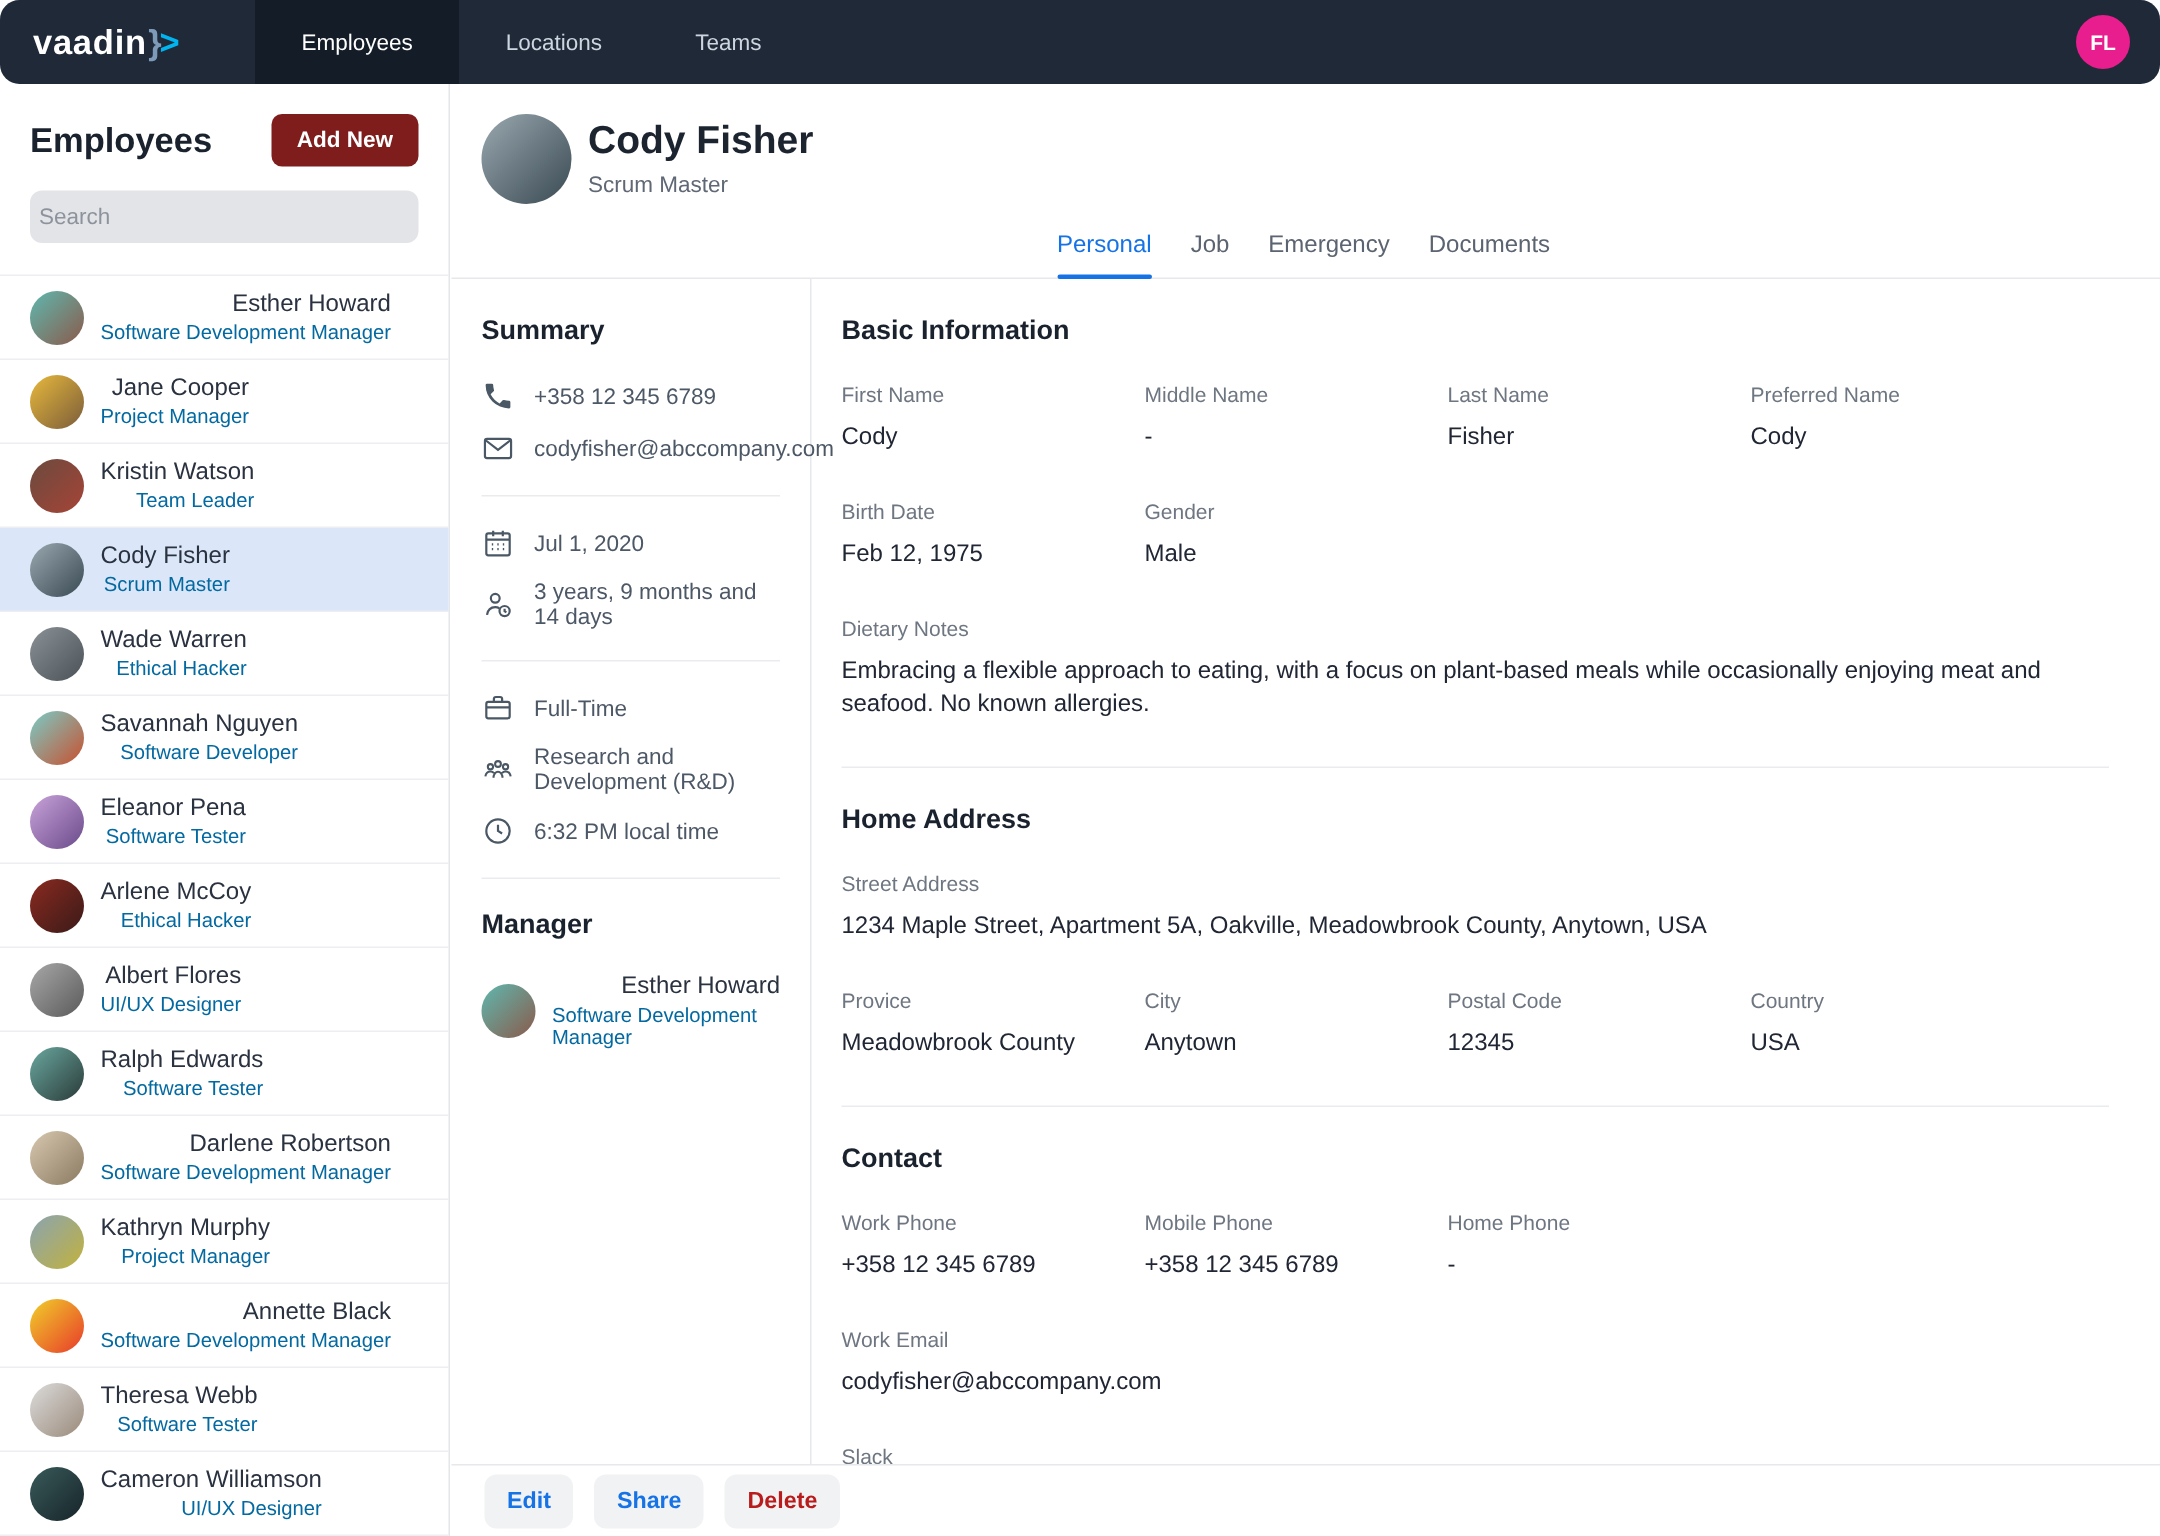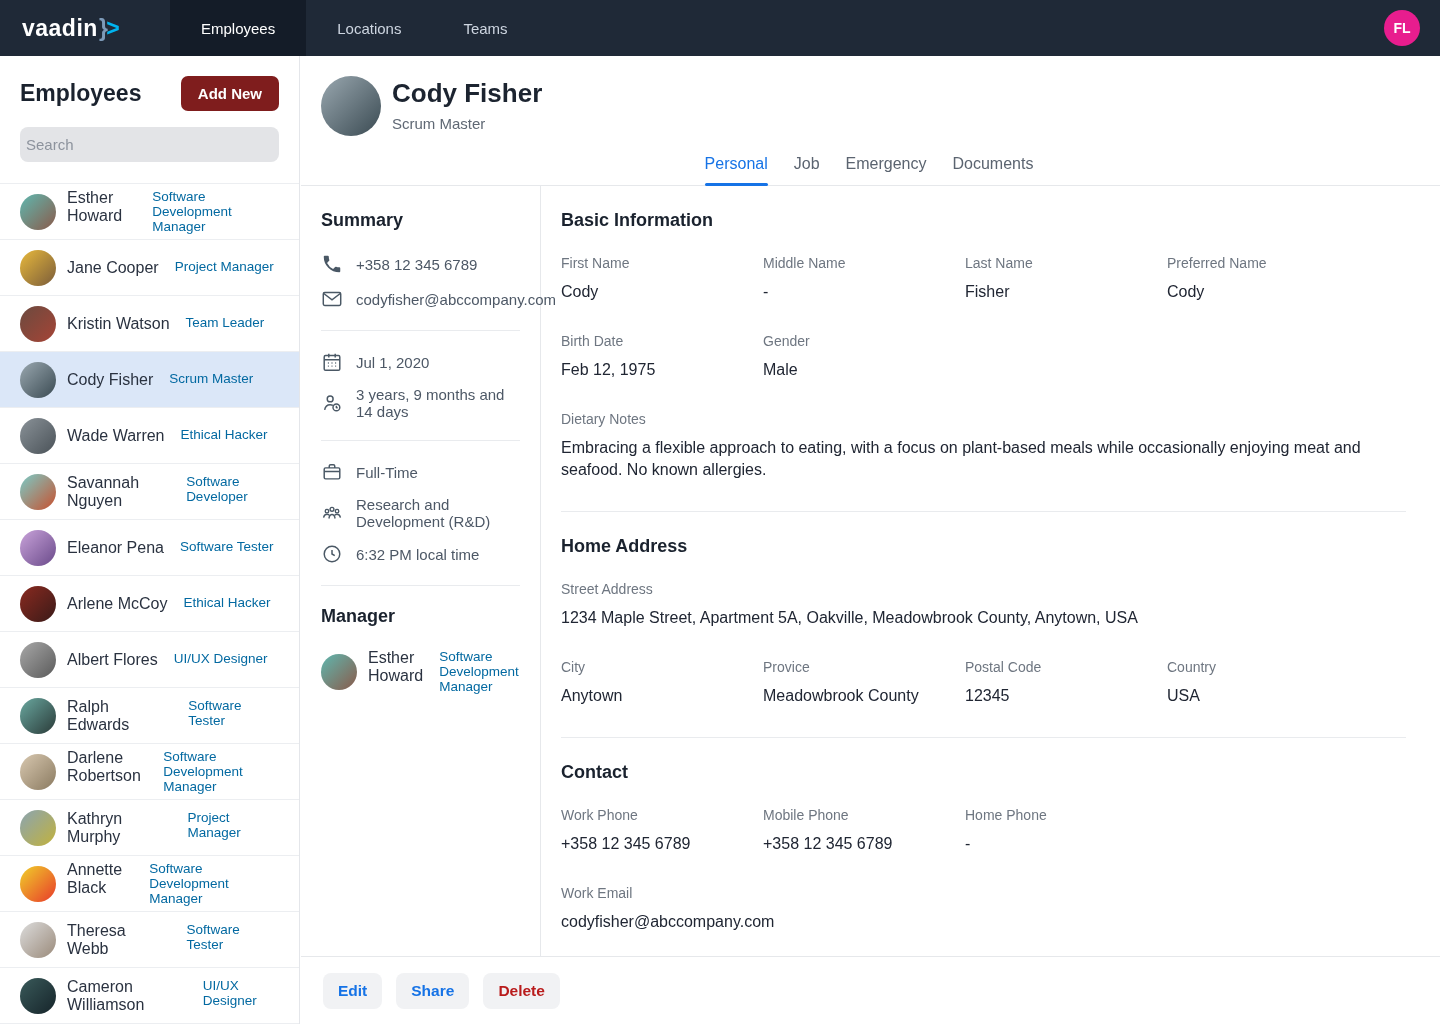--- a/index.html
+++ b/index.html
@@ -1,21 +1,21 @@
 <!DOCTYPE html>
 <html><head>
 <meta charset="utf-8">
 <style>
   * { margin:0; padding:0; box-sizing:border-box; }
   html,body { width:1440px; height:1024px; overflow:hidden; background:#fff;
               font-family:"Liberation Sans", sans-serif; color:#1f2733; }
 
   
   .topnav { position:absolute; top:0; left:0; width:1440px; height:56px;
-            background:#1f2937; display:flex; align-items:stretch; z-index:30; }
+            background:#1f2937; display:flex; align-items:stretch; z-index:30;border-radius:13px; }
   .logo { width:170px; display:flex; align-items:center; padding-left:22px;
           font-size:23px; font-weight:bold; letter-spacing:.5px; }
   .logo .word { color:#ffffff; }
   .logo .brace { color:#7d9ab8; margin-left:1px; }
   .logo .gt { color:#00b4f0; margin-left:-2px; }
   .navtabs { display:flex; align-items:stretch; list-style:none; }
   .navtab { display:flex; align-items:center; padding:0 31px; font-size:15px;
             color:#cdd5e0; cursor:pointer; }
   .navtab.active { background:#141c28; color:#ffffff; }
   .userbadge { position:absolute; right:20px; top:10px; width:36px; height:36px;
@@ -34,21 +34,21 @@
   .searchwrap { padding:16px 20px 0 20px; }
   .search { width:100%; height:35px; background:#e3e4e7; border:none; border-radius:8px;
             padding:0 6px; font-size:15px; color:#333; font-family:inherit; }
   .search::placeholder { color:#8d939d; }
   .emp-list { list-style:none; margin-top:21px; border-top:1px solid #eceef1; }
   .emp { height:56px; display:flex; align-items:center; gap:11px; padding:0 20px;
          border-bottom:1px solid #eceef1; cursor:pointer; }
   .emp.selected { background:#dbe7f8; }
   .avatar { border-radius:50%; flex:0 0 auto; display:block; }
   .sz36 { width:36px; height:36px; }
-  .emp-text { display:flex; flex-direction:row; gap:16px; min-width:0; }
+  .emp-text { display:flex; flex-direction:column; gap:2px; min-width:0;align-items:flex-end; }
   .emp-name { font-size:16px; color:#2a3240; }
   .emp-role { font-size:13.5px; color:#0369a1; }
 
   
   .main { position:absolute; top:56px; left:301px; width:1139px; height:968px;
           background:#fff; }
   .profile-head { padding:20px 0 0 20px; position:relative; height:130px; }
   .profile-ava { position:absolute; left:20px; top:20px; width:60px; height:60px; }
   .profile-name { position:absolute; left:91px; top:22px; font-size:26px;
                   font-weight:bold; color:#1c2430; }
@@ -76,21 +76,21 @@
   
   .details { flex:1; padding:24px 34px 0 20px; overflow:hidden; }
   .section-h { font-size:18px; font-weight:bold; color:#1a222e; margin-bottom:24px; }
   .frow { display:grid; grid-template-columns:repeat(4,202px); margin-bottom:30px; }
   .field .flabel { font-size:14px; color:#6e7681; margin-bottom:10px; }
   .field .fvalue { font-size:16px; color:#202633; line-height:22px; }
   .field.wide { grid-column:1 / -1; }
   .sec-div { border:none; border-top:1px solid #e9ebee; margin:0 0 24px 0; }
 
   
-  .actionbar { position:absolute; left:0; bottom:0; width:100%; height:68px;
+  .actionbar { position:absolute; left:0; bottom:0; width:100%; height:48px;
                background:#fff; border-top:1px solid #e6e8eb; display:flex;
                align-items:center; gap:14px; padding-left:22px; z-index:20; }
   .btn-flat { background:#f1f2f4; border:none; border-radius:8px; padding:9px 15px;
               font-size:15.5px; font-weight:bold; cursor:pointer; font-family:inherit; }
   .btn-flat.blue { color:#1673e6; }
   .btn-flat.red { color:#b91c1c; }
 </style>
 </head>
 <body>
 
@@ -373,26 +373,26 @@
 
       <h3 class="section-h">Home Address</h3>
       <div class="frow">
         <div class="field wide">
           <div class="flabel">Street Address</div>
           <div class="fvalue">1234 Maple Street, Apartment 5A, Oakville, Meadowbrook County, Anytown, USA</div>
         </div>
       </div>
       <div class="frow">
         <div class="field">
+          <div class="flabel">Provice</div>
+          <div class="fvalue">Meadowbrook County</div>
+        </div>
+        <div class="field">
           <div class="flabel">City</div>
           <div class="fvalue">Anytown</div>
-        </div>
-        <div class="field">
-          <div class="flabel">Provice</div>
-          <div class="fvalue">Meadowbrook County</div>
         </div>
         <div class="field">
           <div class="flabel">Postal Code</div>
           <div class="fvalue">12345</div>
         </div>
         <div class="field">
           <div class="flabel">Country</div>
           <div class="fvalue">USA</div>
         </div>
       </div>

